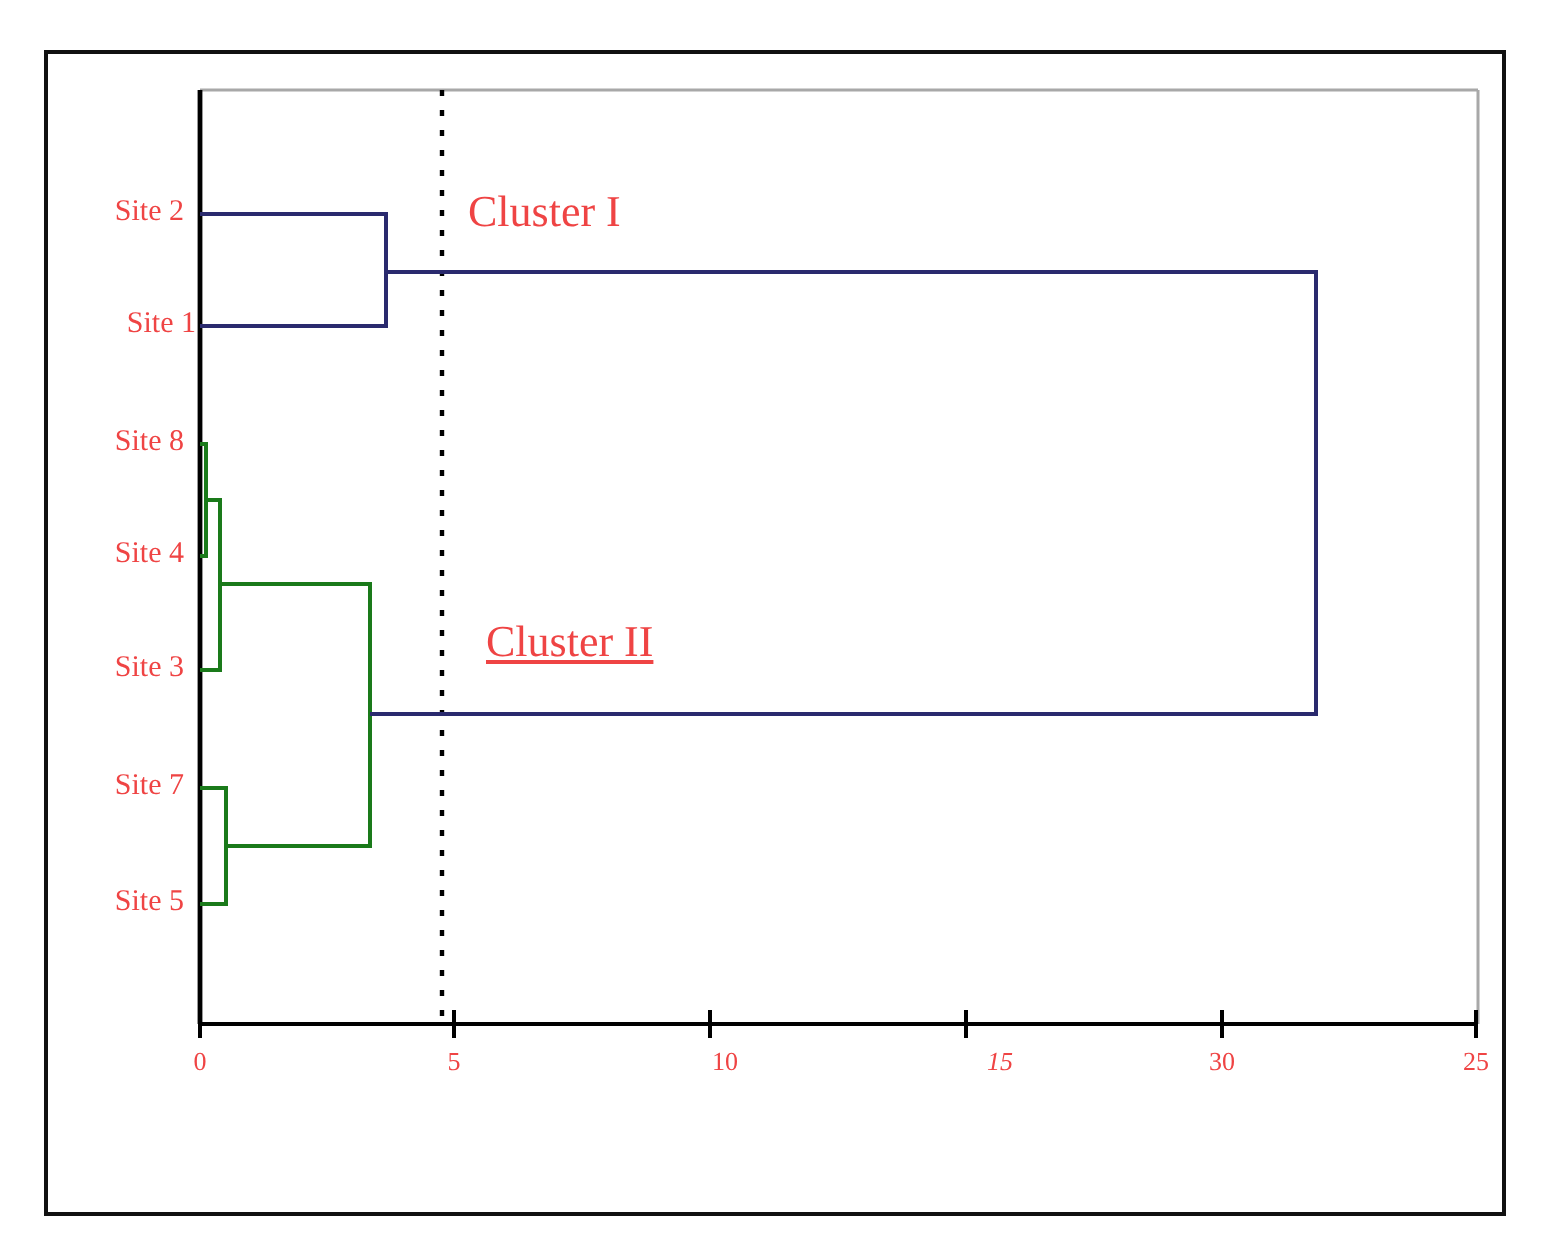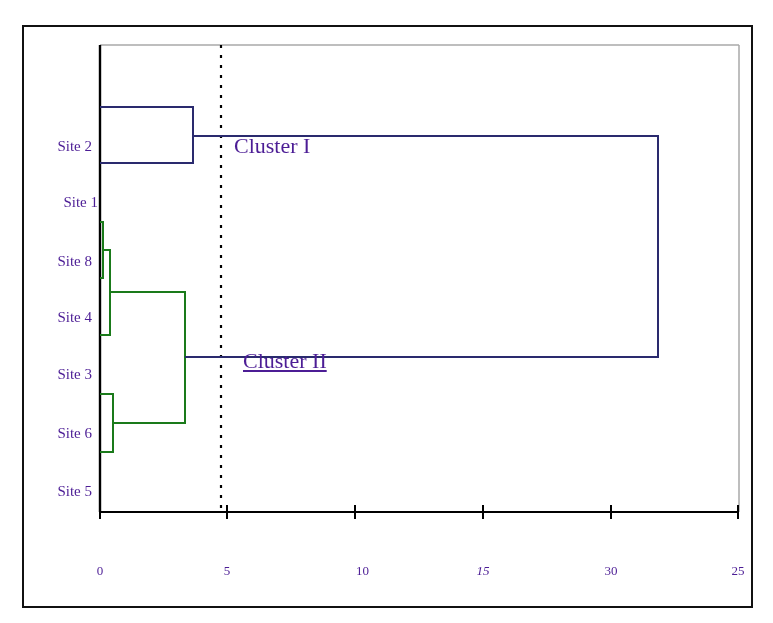--- a/index.html
+++ b/index.html
@@ -30,23 +30,22 @@
   }
   #plot-svg {
     position: absolute;
     left: 0;
     top: 0;
     width: 773px;
     height: 623px;
   }
   .tick-label, .site-label, .cluster-label {
     position: absolute;
-    color: #4c1d95;
+    color: #ef4444;
     white-space: nowrap;
-    margin-top: 40px;
   }
   .site-label {
     font-size: 15px;
     font-family: "Liberation Serif", serif;
     text-align: right;
   }
   .tick-label {
     font-size: 13px;
     font-family: "Liberation Serif", serif;
     text-align: center;
@@ -105,26 +104,26 @@
 
       <path d="M 193 136 L 658 136 L 658 357 L 185 357"></path>
     </g>
   </svg>
 
   <div class="site-label" style="left:30px; top:98px; width:62px;">Site 2</div>
   <div class="site-label" style="left:36px; top:154px; width:62px;">Site 1</div>
   <div class="site-label" style="left:30px; top:213px; width:62px;">Site 8</div>
   <div class="site-label" style="left:30px; top:269px; width:62px;">Site 4</div>
   <div class="site-label" style="left:30px; top:326px; width:62px;">Site 3</div>
-  <div class="site-label" style="left:30px; top:385px; width:62px;">Site 6</div>
+  <div class="site-label" style="left:30px; top:385px; width:62px;">Site 7</div>
   <div class="site-label" style="left:30px; top:443px; width:62px;">Site 5</div>
 
   <div class="tick-label" style="left:86px; top:523px; width:28px;">0</div>
   <div class="tick-label" style="left:213px; top:523px; width:28px;">5</div>
   <div class="tick-label" style="left:341px; top:523px; width:28px;text-align:right;">10</div>
-  <div class="tick-label" style="left:469px; top:523px; width:28px;font-style:italic;">15</div>
+  <div class="tick-label" style="left:486px; top:523px; width:28px;font-style:italic;">15</div>
   <div class="tick-label" style="left:597px; top:523px; width:28px;">30</div>
   <div class="tick-label" style="left:724px; top:523px; width:28px;">25</div>
 
   <div class="cluster-label" style="left:234px; top:93px;">Cluster I</div>
   <div class="cluster-label" style="left:243px; top:308px;text-decoration:underline;">Cluster II</div>
 
 </div>
 
 </body></html>

